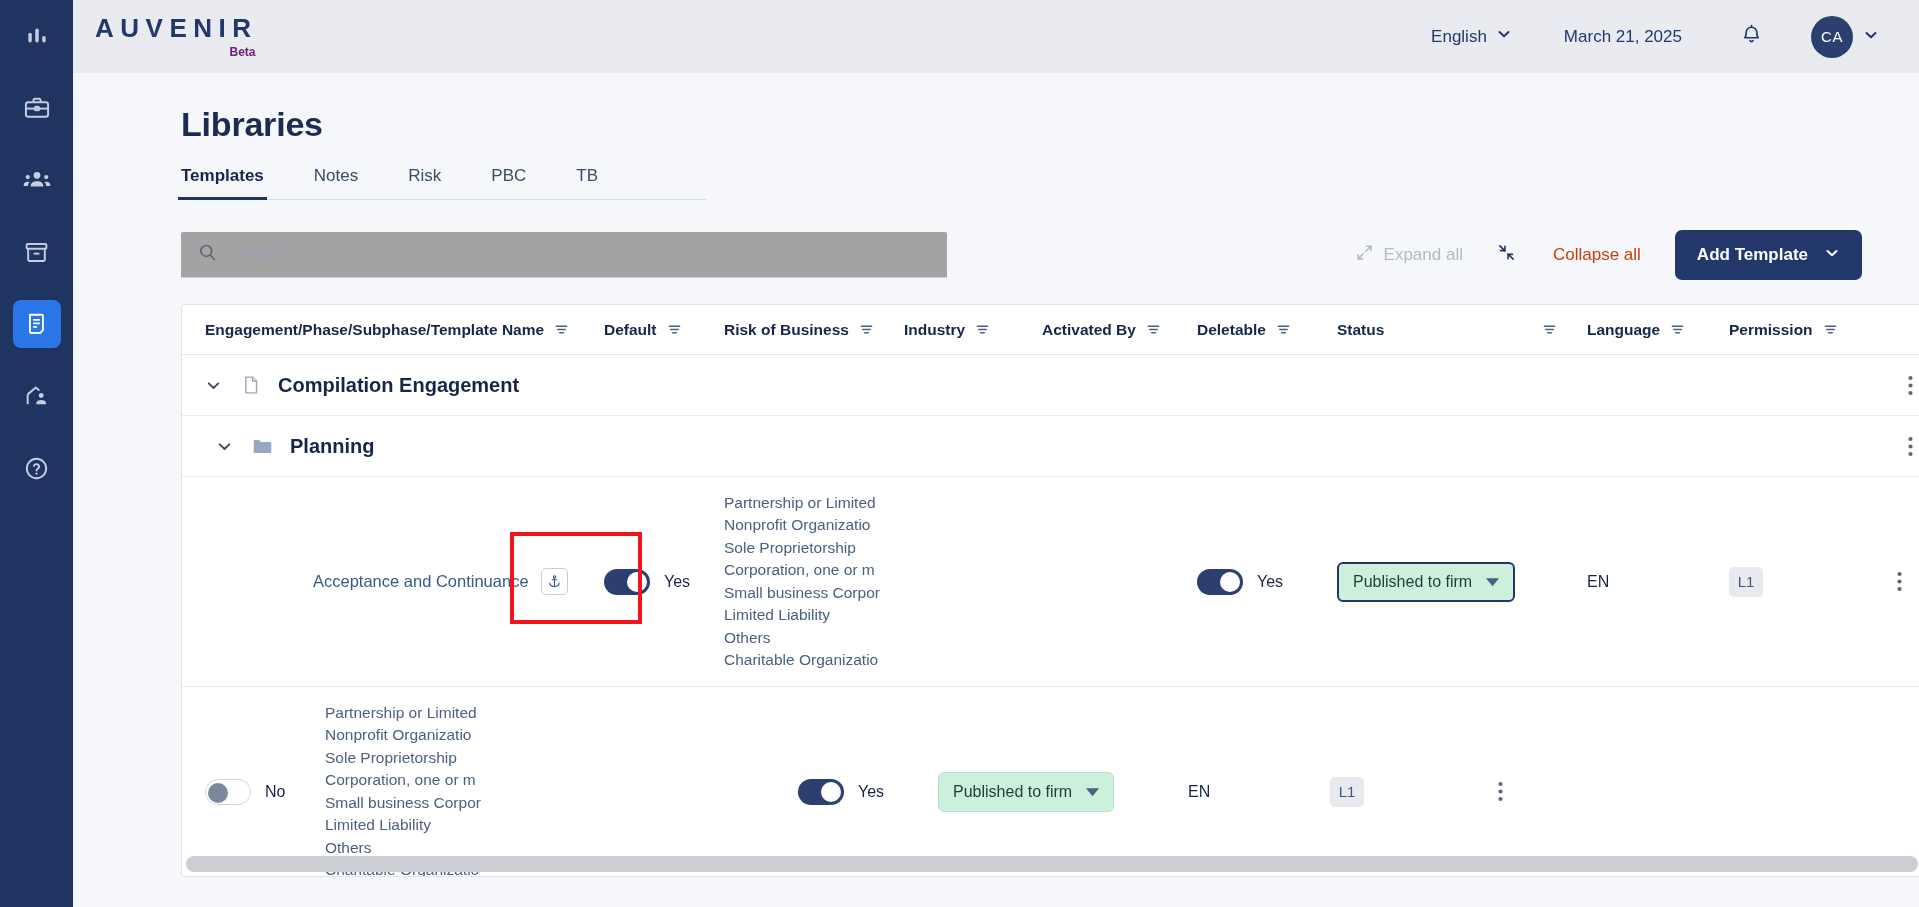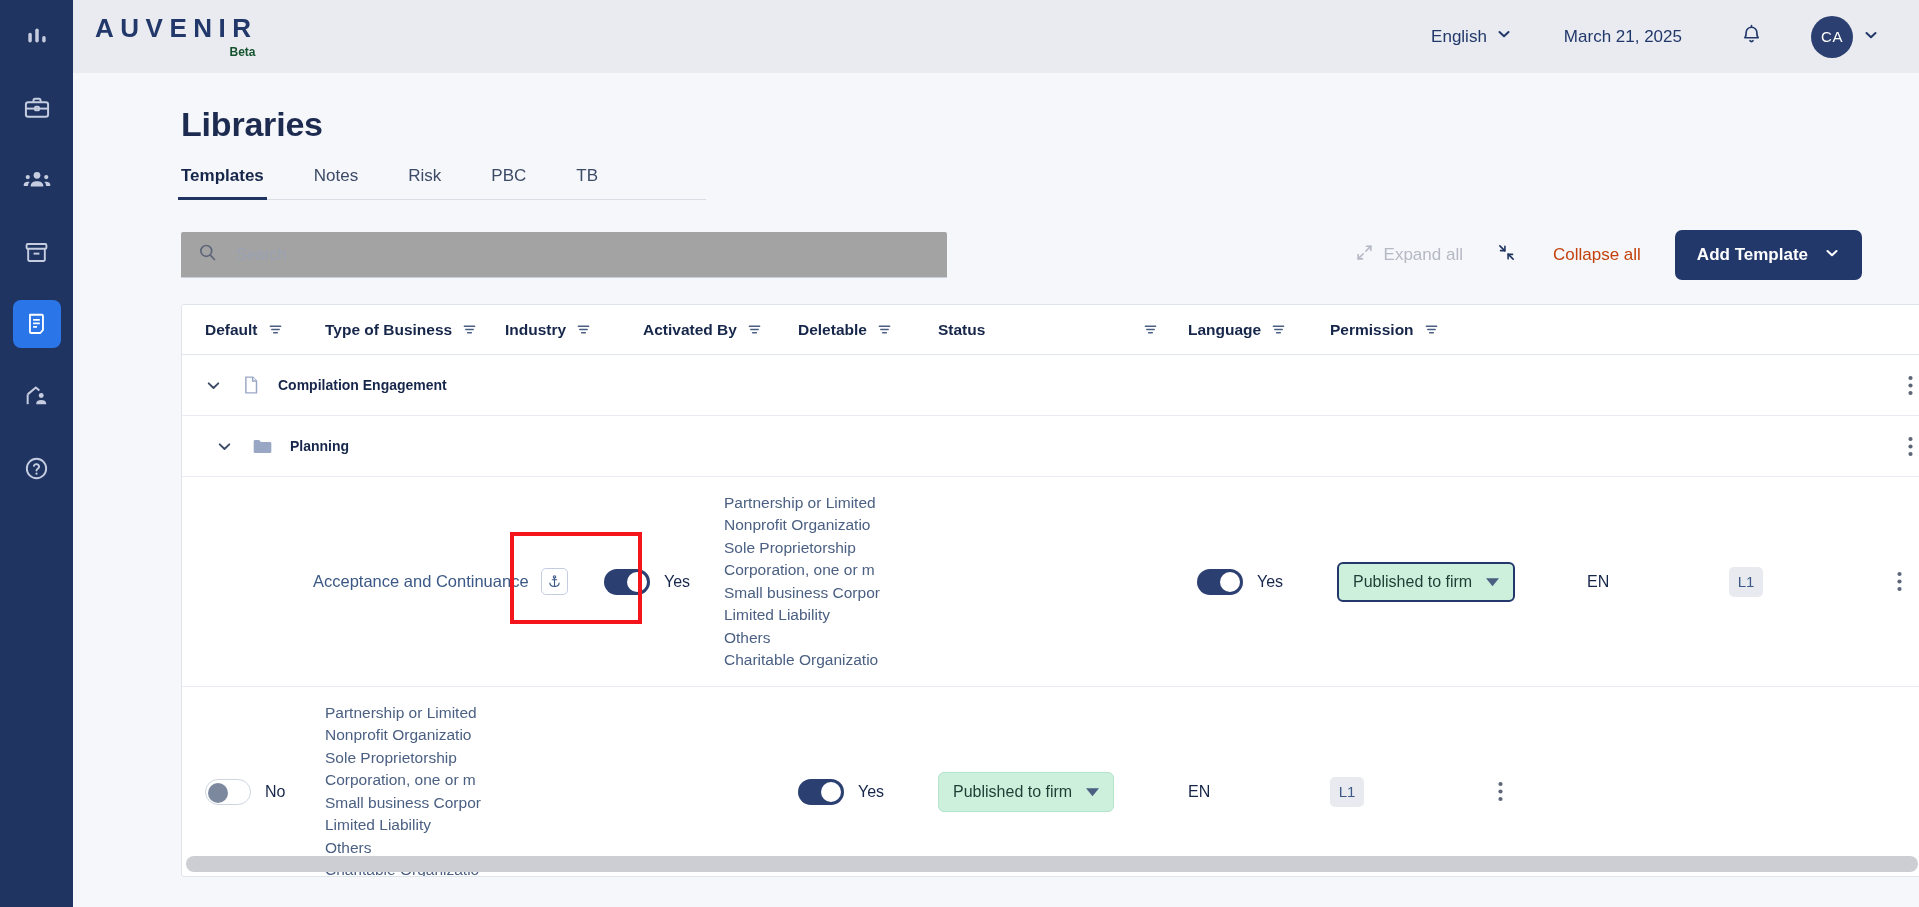--- a/index.html
+++ b/index.html
@@ -37,21 +37,21 @@
     display: flex; align-items: center;
     padding: 0 40px 0 22px;
     flex: 0 0 73px;
   }
   .brand { display: flex; flex-direction: column; }
   .brand-name {
     font-size: 26px; letter-spacing: 6.5px; color: #22386b;
     font-weight: 700; line-height: 1;
   }
   .brand-beta {
-    font-size: 12px; color: #14532d; font-weight: 700;
+    font-size: 12px; color: #701a75; font-weight: 700;
     align-self: flex-end; margin-top: 4px; margin-right: 2px;
   }
   .topbar-spacer { flex: 1 1 auto; }
   .top-ctl {
     display: flex; align-items: center; gap: 9px;
     color: #22386b; font-size: 17px; cursor: pointer;
     margin-left: 46px;
   }
   .top-date { color: #22386b; font-size: 17px; margin-left: 52px; }
   .bell { margin-left: 58px; cursor: pointer; display: flex; }
@@ -139,21 +139,21 @@
   .c-kebab  { width: 60px; display:flex; justify-content:center; }
 
   .trow {
     display: flex; align-items: center;
     border-bottom: 1px solid #e8ebf1; padding-left: 23px;
     position: relative;
   }
   .trow.group { height: 61px; }
   .trow.data  { height: 210px; }
   .chev { cursor: pointer; display: flex; margin-right: 18px; }
-  .row-label { font-size: 14px; font-weight: 700; color: #16264a; }
+  .row-label { font-size: 20px; font-weight: 700; color: #16264a; }
   .row-icon { margin-right: 16px; display: flex; }
   .indent-1 { padding-left: 10px; }
 
   .tmpl-name {
     display: flex; align-items: center; gap: 12px;
     padding-left: 108px; font-size: 16.5px; color: #3b5886;
   }
   .anchor-btn {
     width: 27px; height: 27px; border: 1px solid #c4cde0; border-radius: 5px;
     display: flex; align-items: center; justify-content: center; cursor: pointer;
@@ -380,30 +380,38 @@
             <svg width="16" height="16" viewBox="0 0 16 16" fill="none" stroke="#fff" stroke-width="2" stroke-linecap="round" stroke-linejoin="round">
               <path d="M3.5 6 8 10.3 12.5 6"></path>
             </svg>
           </span>
         </button>
       </div>
 
       <div class="table-wrap">
 
         <div class="thead">
+          <div class="th c-name">
+            <span>Engagement/Phase/Subphase/Template Name</span>
+            <span class="filt">
+              <svg width="15" height="15" viewBox="0 0 16 16" fill="none" stroke="#4a5f82" stroke-width="1.5" stroke-linecap="round">
+                <path d="M2.5 4.5h11M4 8h8M6 11.5h4"></path>
+              </svg>
+            </span>
+          </div>
           <div class="th c-def">
             <span>Default</span>
             <span class="filt">
               <svg width="15" height="15" viewBox="0 0 16 16" fill="none" stroke="#4a5f82" stroke-width="1.5" stroke-linecap="round">
                 <path d="M2.5 4.5h11M4 8h8M6 11.5h4"></path>
               </svg>
             </span>
           </div>
           <div class="th c-tob">
-            <span>Type of Business</span>
+            <span>Risk of Business</span>
             <span class="filt">
               <svg width="15" height="15" viewBox="0 0 16 16" fill="none" stroke="#4a5f82" stroke-width="1.5" stroke-linecap="round">
                 <path d="M2.5 4.5h11M4 8h8M6 11.5h4"></path>
               </svg>
             </span>
           </div>
           <div class="th c-ind">
             <span>Industry</span>
             <span class="filt">
               <svg width="15" height="15" viewBox="0 0 16 16" fill="none" stroke="#4a5f82" stroke-width="1.5" stroke-linecap="round">

